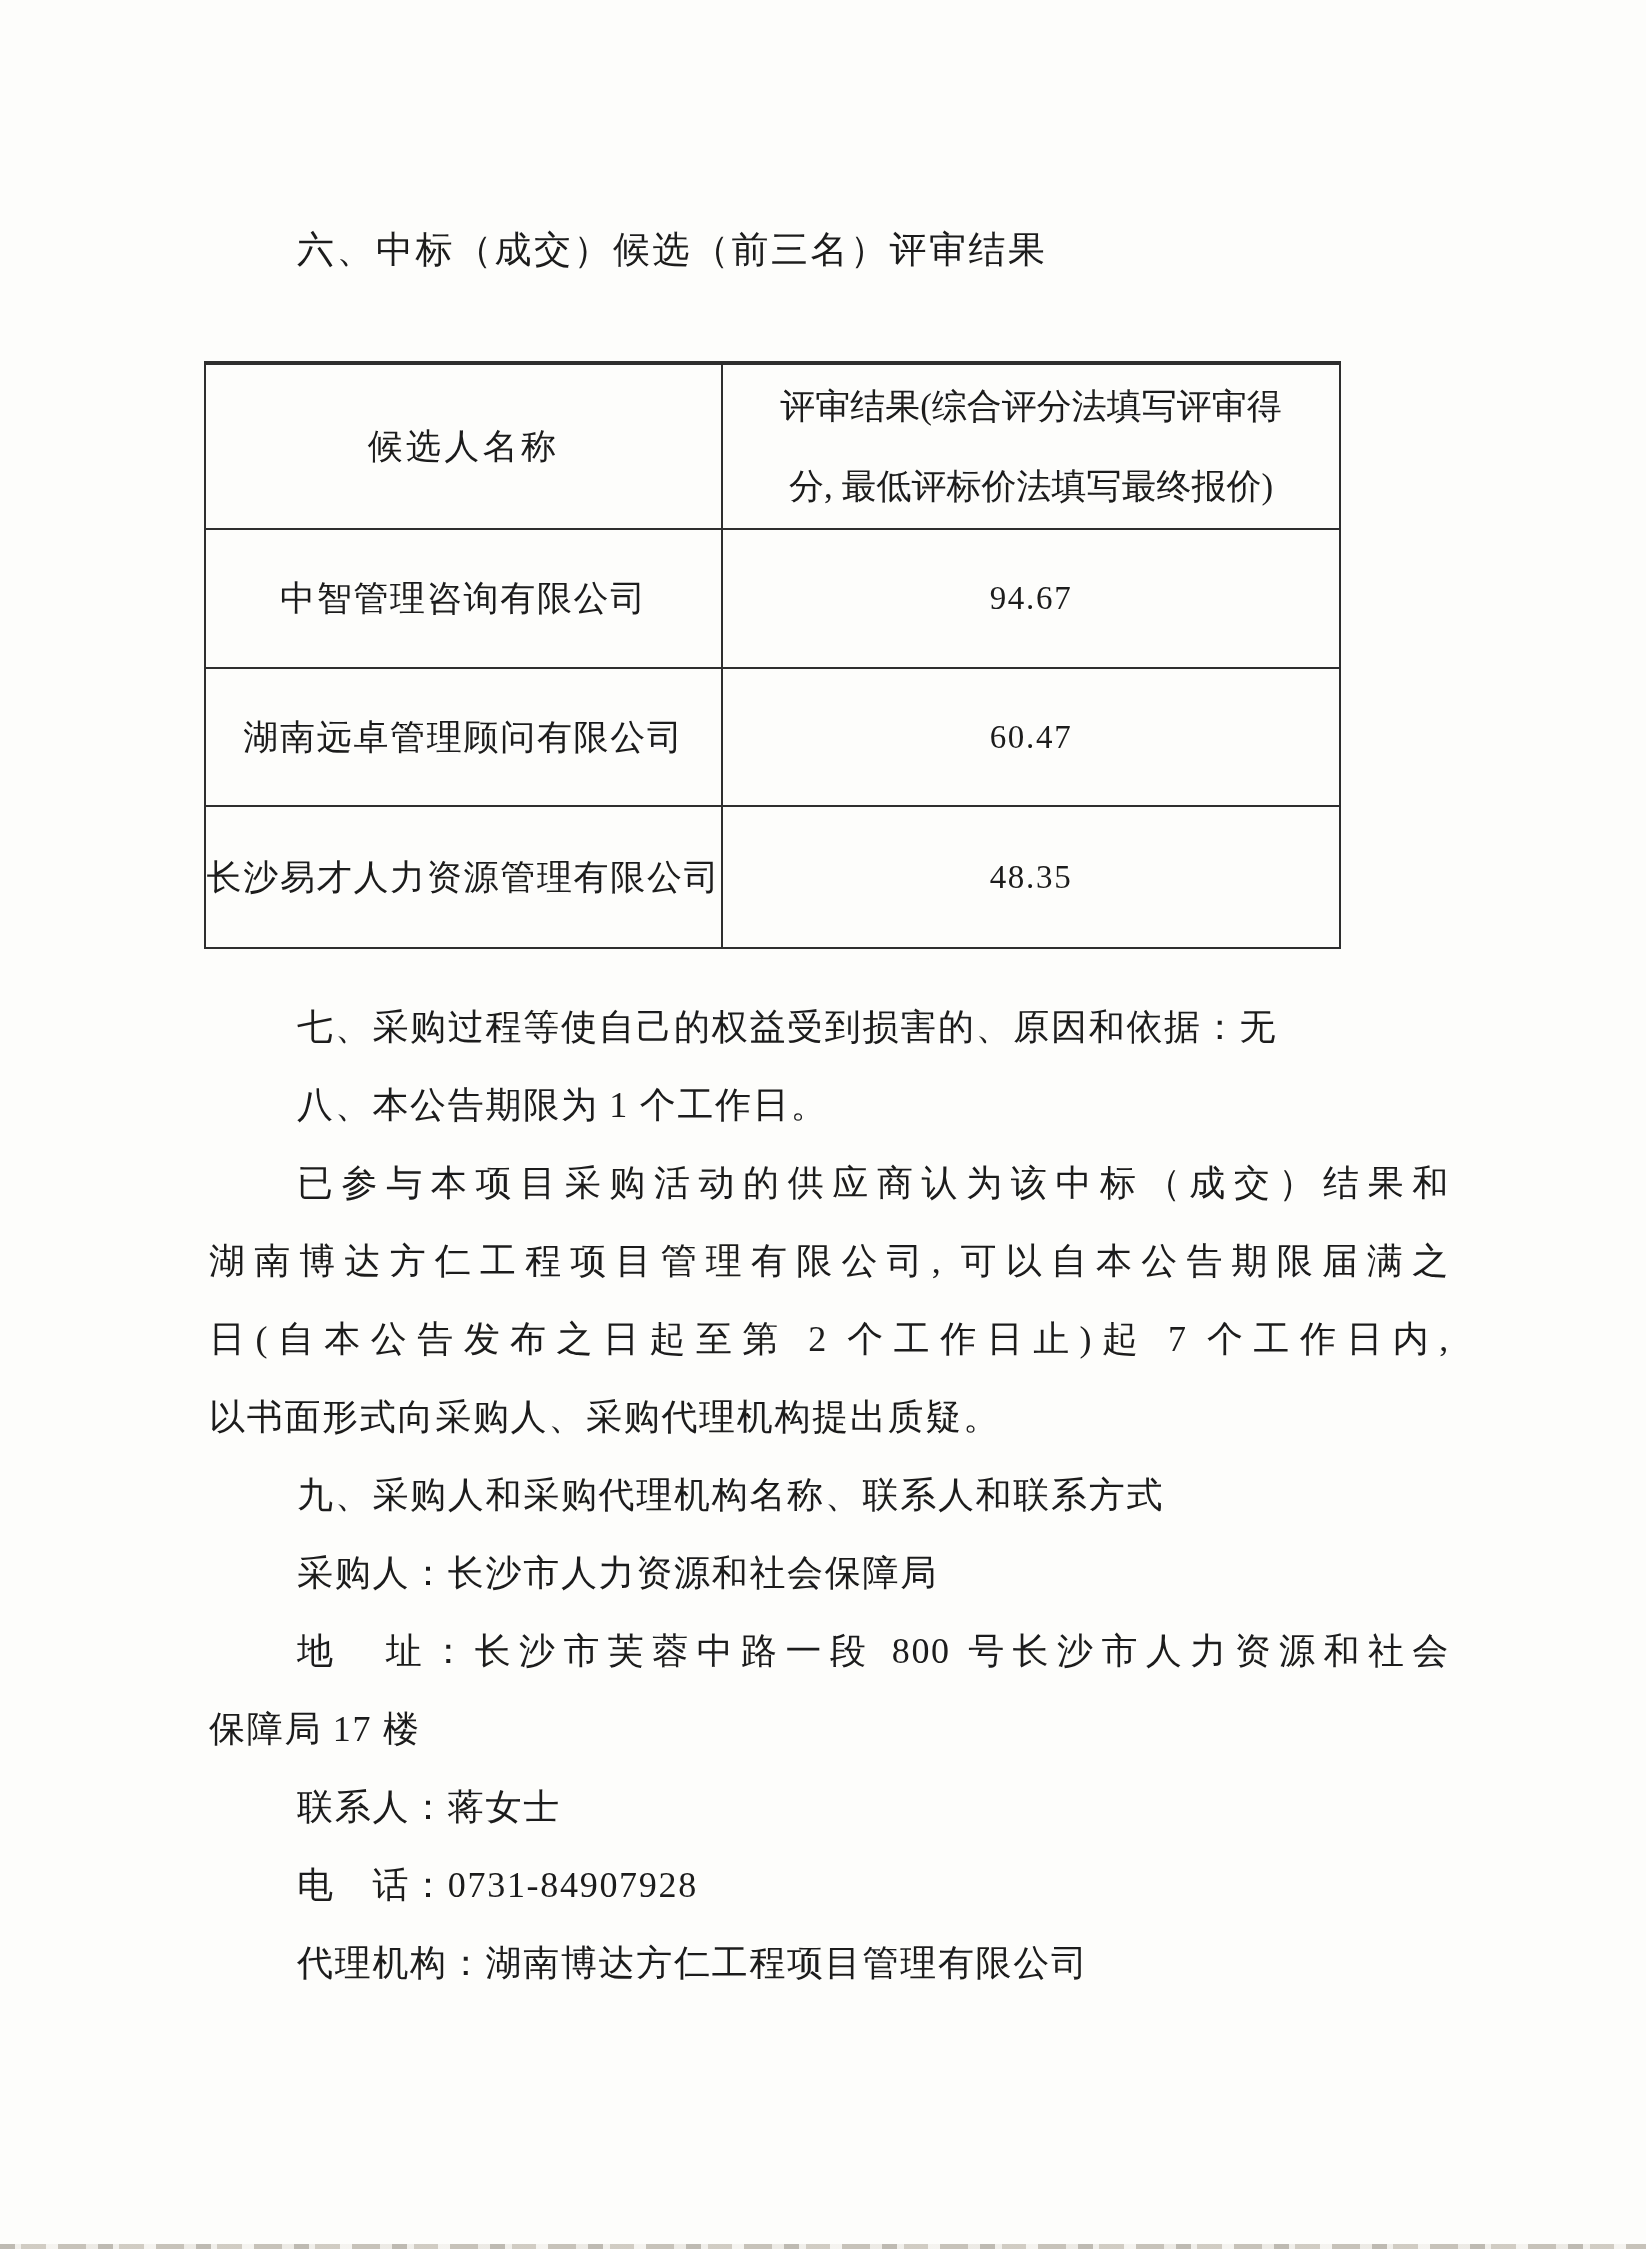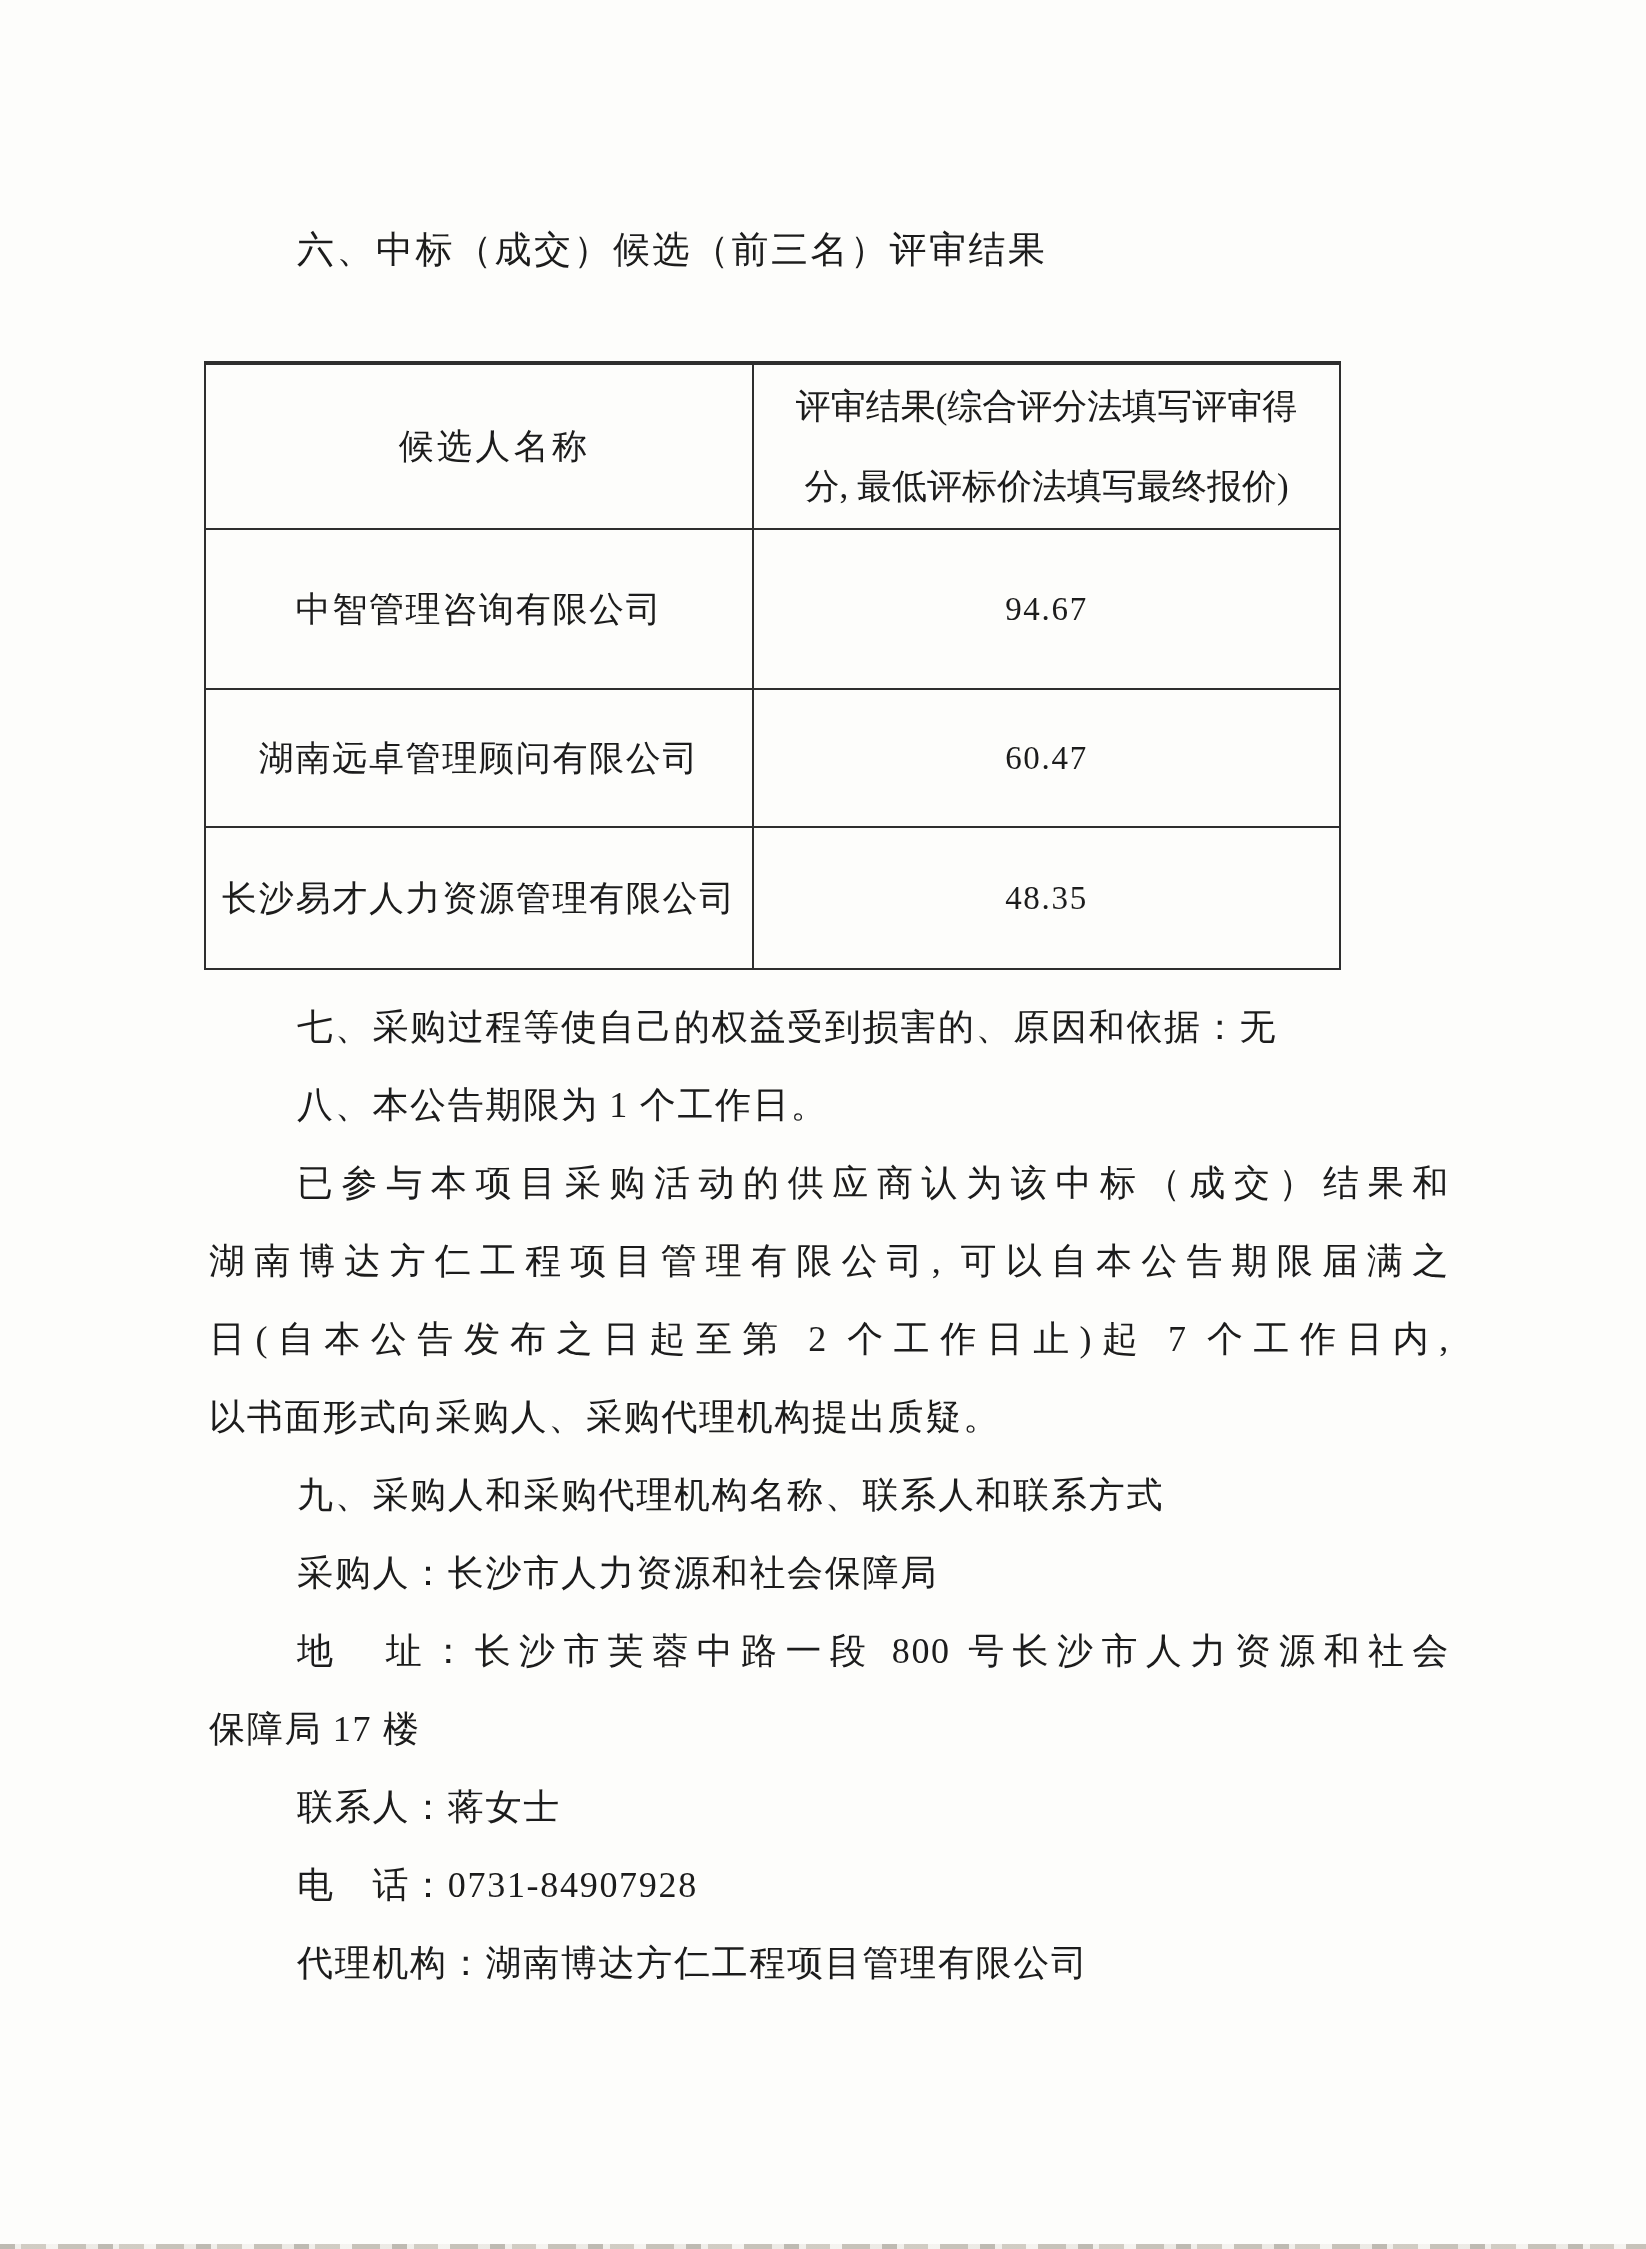--- a/index.html
+++ b/index.html
@@ -33,22 +33,22 @@
     font-size:35px;
   }
   table.eval-table td{
     border:2.5px solid #2e2e2e;
     vertical-align:middle;
     text-align:center;
     padding:0;
   }
   table.eval-table tr td:first-child{width:515px;}
   tr.hdr-row{height:166px;}
-  tr.hdr-row td{border-top-width:4.1px;padding-left:31px;}
-  tr.data-row-1{height:160px;}
+  tr.hdr-row td{border-top-width:4.1px;}
+  tr.data-row-1{height:139px;}
   tr.data-row-2{height:138px;}
   tr.data-row-3{height:142px;padding-left:33px;}
   .hdr-left{letter-spacing:3.3px;}
   .hdr-right{
     text-align:center;
     padding:0 21.5px !important;
     font-size:35px;
   }
   .hdr-right .hline{line-height:80px;white-space:nowrap;}
   .score{font-size:33px;letter-spacing:1.7px;}

